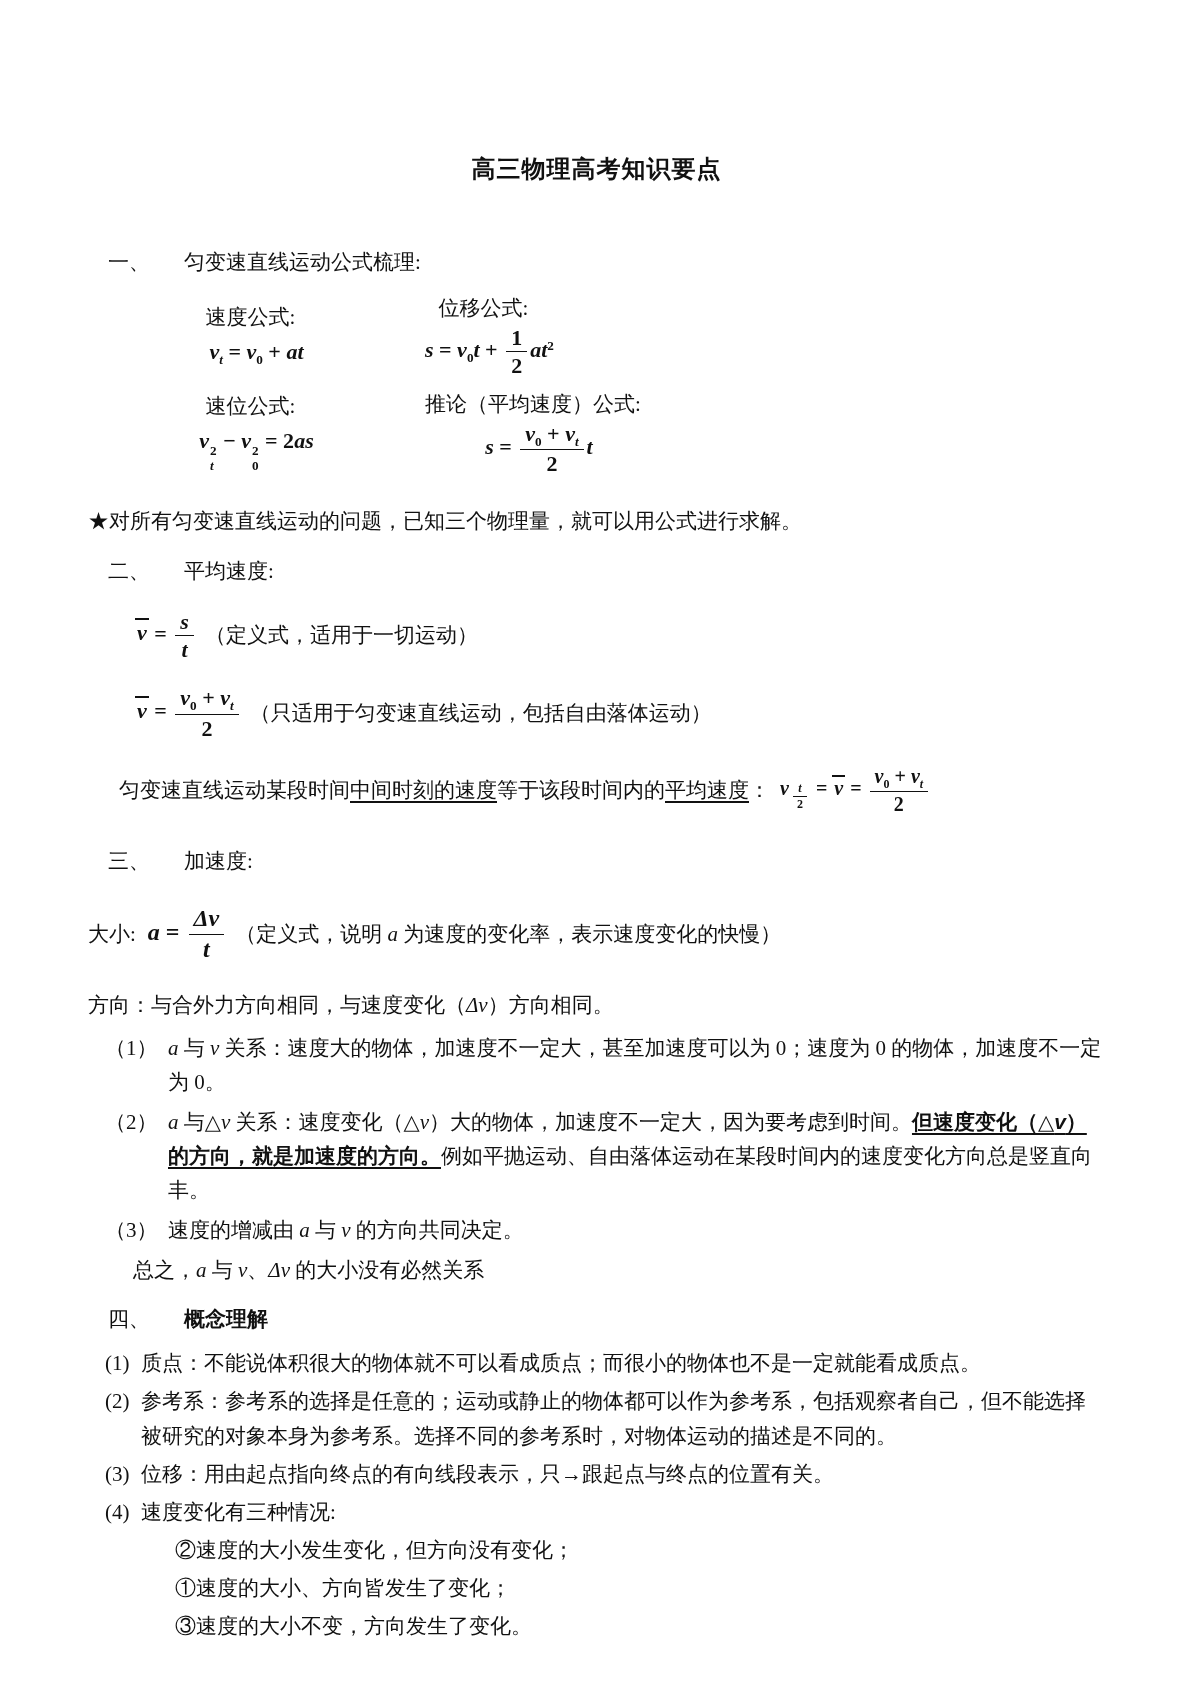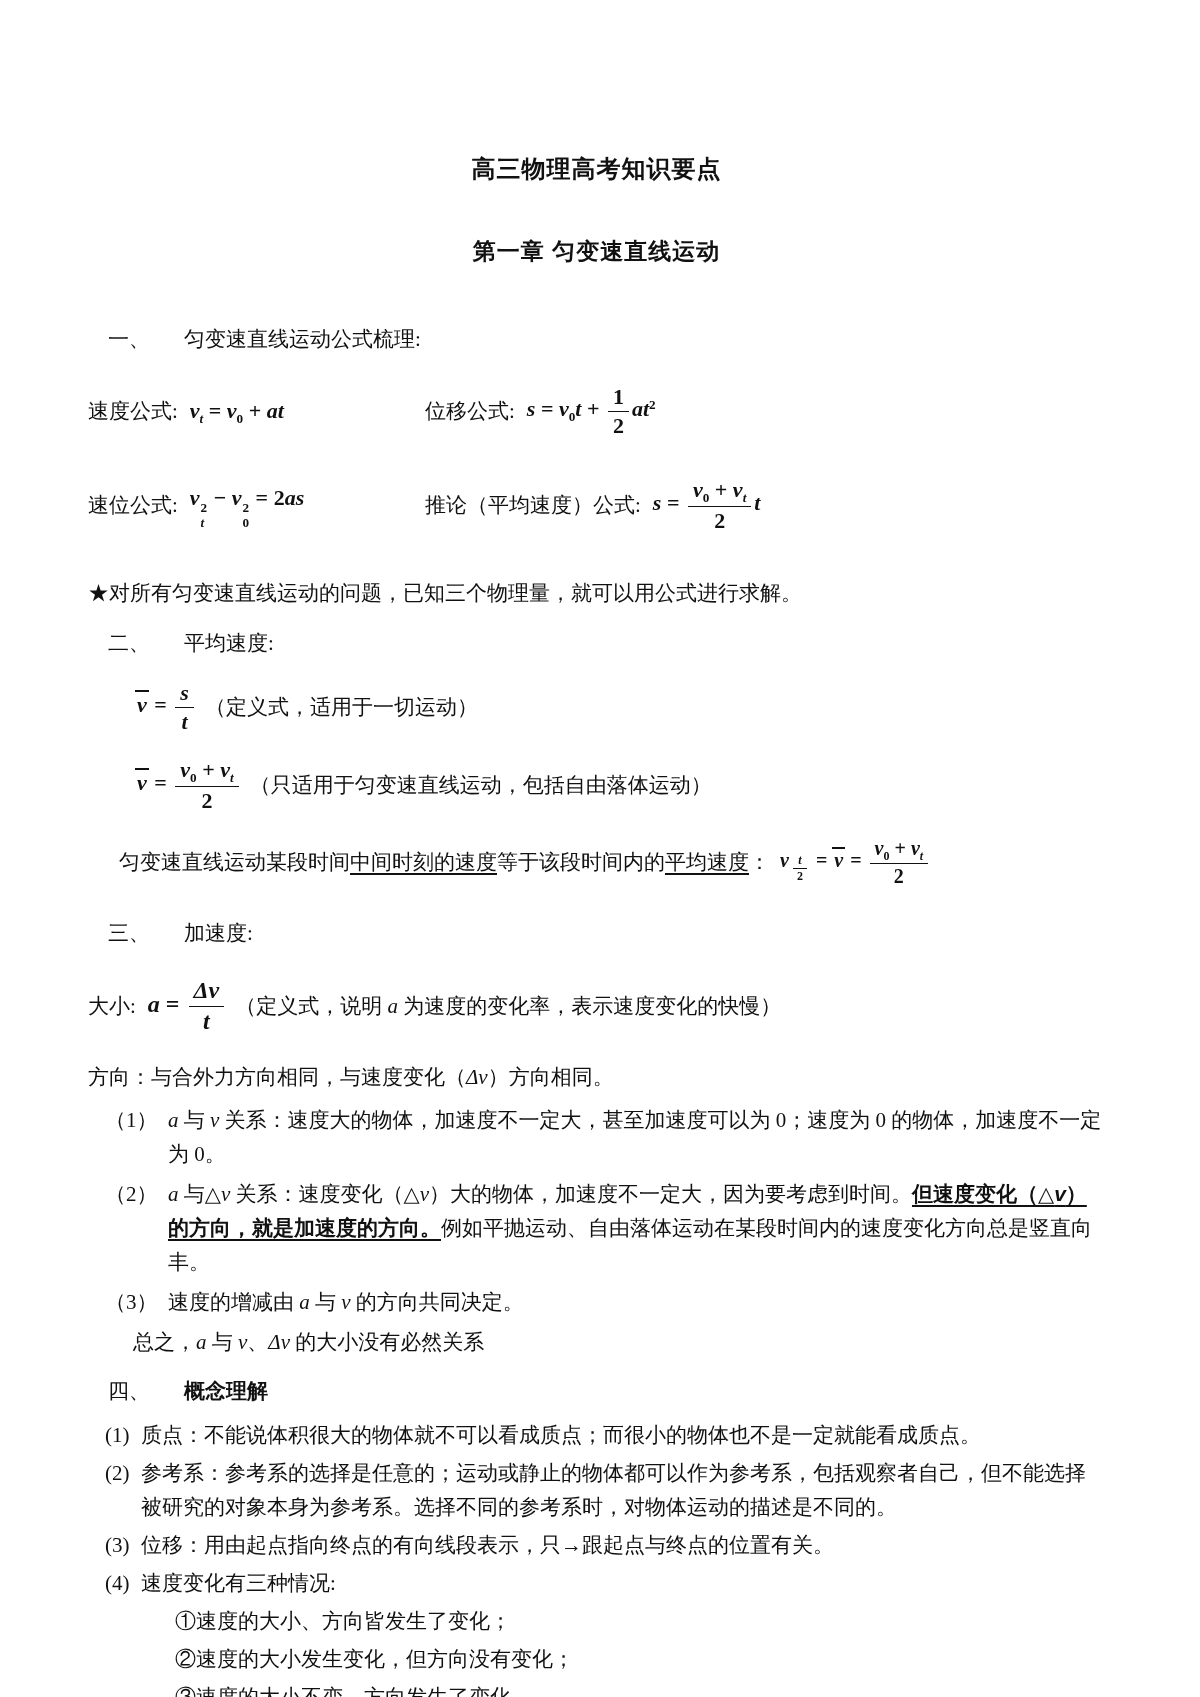--- a/index.html
+++ b/index.html
@@ -21,21 +21,21 @@
     font-weight:bold;font-size:23px;text-align:center;
     margin:0 0 40px 0;letter-spacing:1px;
   }
   .sec-head{display:flex;margin:12px 0 8px 20px;}
   .sec-num{flex:0 0 76px;}
   .sec-head.bold-title .sec-title{
     font-family:"Liberation Sans","DejaVu Sans",sans-serif;font-weight:bold;
   }
   
   .frow{display:flex;align-items:center;margin:4px 0;min-height:86px;}
-  .fcell{display:flex;align-items:center;}
+  .fcell{display:flex;align-items:center;flex-direction:column;}
   .fcell.w1{flex:0 0 337px;}
   .flabel{margin-right:12px;white-space:nowrap;}
   .math{
     font-family:"Liberation Serif","DejaVu Serif",serif;
     font-weight:bold;font-size:22px;white-space:nowrap;
   }
   .math i,i.mv{font-style:italic;}
   .fcomment{margin-left:8px;}
   .note-star{margin:24px 0 4px 0;}
   
@@ -75,21 +75,20 @@
     display:inline-flex;flex-direction:column;align-items:flex-start;
     font-size:0.6em;line-height:1.15;vertical-align:-0.5em;margin:0 1px;
   }
 </style>
 </head>
 <body>
 
 <div class="page">
 
   <h1 class="main-title">高三物理高考知识要点</h1>
-  <div class="chapter-title">第一章 匀变速直线运动</div>
 
   <div class="sec-head">
     <span class="sec-num">一、</span>
     <span class="sec-title">匀变速直线运动公式梳理:</span>
   </div>
 
   <div class="frow">
     <div class="fcell w1">
       <span class="flabel">速度公式:</span>
       <span class="math"><i class="mv">v</i><sub><i class="mv">t</i></sub> = <i class="mv">v</i><sub>0</sub> + <i class="mv">a</i><i class="mv">t</i></span>
@@ -208,17 +207,17 @@
   <div class="item4">
     <span class="ilabel">(3)</span>
     <div class="itext">位移：用由起点指向终点的有向线段表示，只→跟起点与终点的位置有关。</div>
   </div>
 
   <div class="item4">
     <span class="ilabel">(4)</span>
     <div class="itext">速度变化有三种情况:</div>
   </div>
 
+  <p class="sub-item">②速度的大小发生变化，但方向没有变化；</p>
   <p class="sub-item">①速度的大小、方向皆发生了变化；</p>
-  <p class="sub-item">②速度的大小发生变化，但方向没有变化；</p>
   <p class="sub-item">③速度的大小不变，方向发生了变化。</p>
 
 </div>
 
 </body></html>

